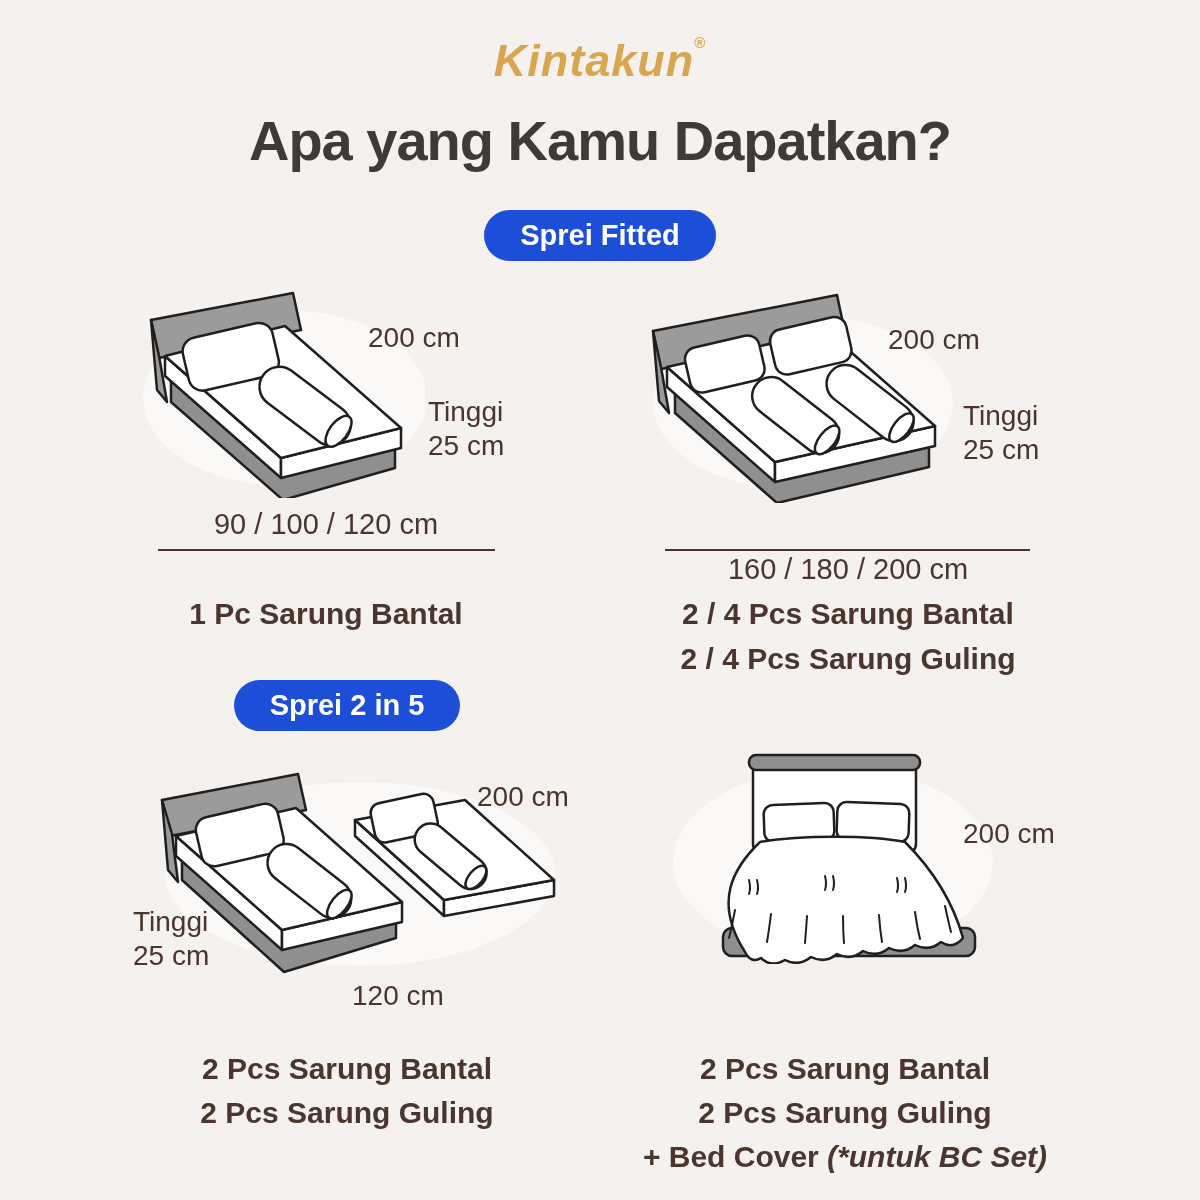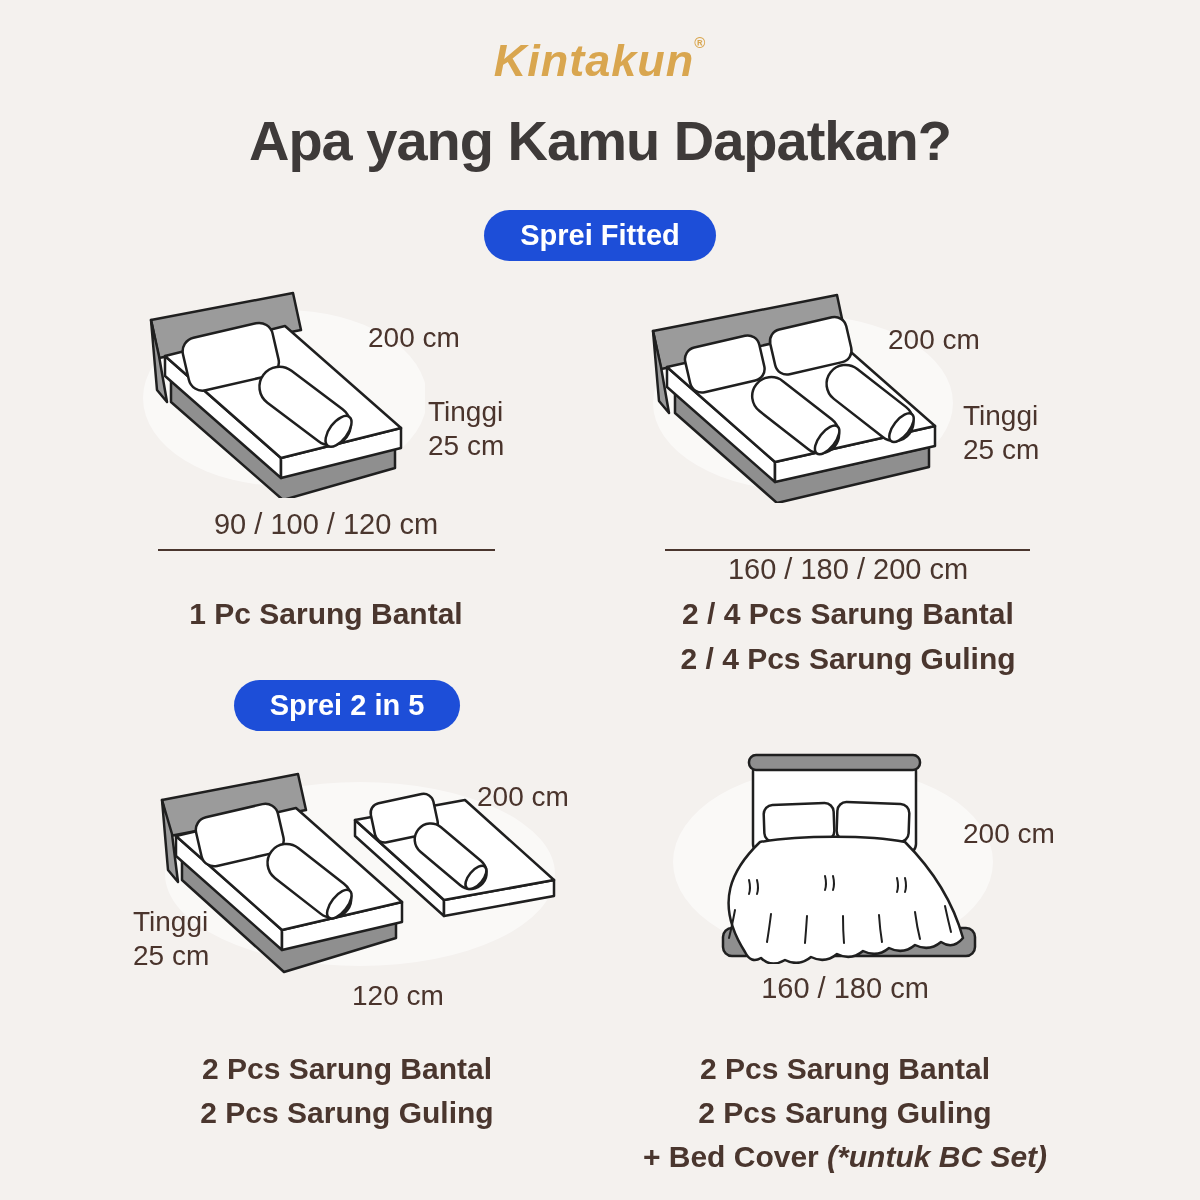--- a/index.html
+++ b/index.html
@@ -175,18 +175,17 @@
     <path class="crease" d="M240,126 q2,8 0,14"></path>
     <path class="crease" d="M70,158 q-3,16 -6,28"></path>
     <path class="crease" d="M106,162 q-2,16 -4,28"></path>
     <path class="crease" d="M142,164 q-1,15 -2,27"></path>
     <path class="crease" d="M178,164 q0,15 1,27"></path>
     <path class="crease" d="M214,163 q1,15 3,27"></path>
     <path class="crease" d="M250,160 q2,15 5,27"></path>
     <path class="crease" d="M280,154 q3,14 6,26"></path>
   </svg>
   <div class="abs dim" style="left:963px;top:818px;">200 cm</div>
-  <div class="abs sizes col-r2" style="top:972px;">160 / 180 cm</div>
   <div class="abs item col-r2" style="top:1020px;">2 Pcs Sarung Bantal</div>
   <div class="abs item col-r2" style="top:1064px;">2 Pcs Sarung Guling</div>
   <div class="abs item col-r2" style="top:1108px;"><span>+ Bed Cover </span><span class="note-italic">(*untuk BC Set)</span></div>
 
 </div>
 
 </body></html>

